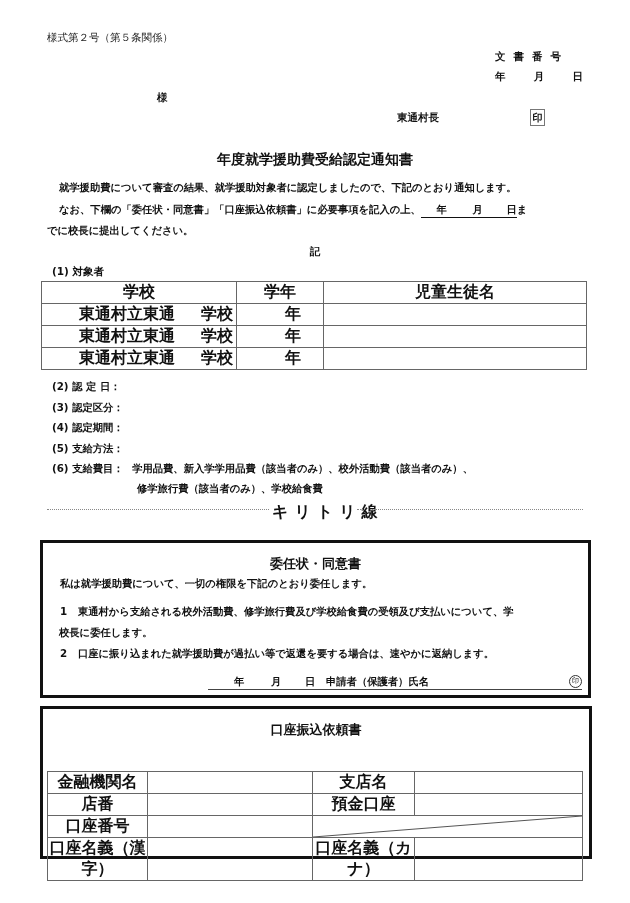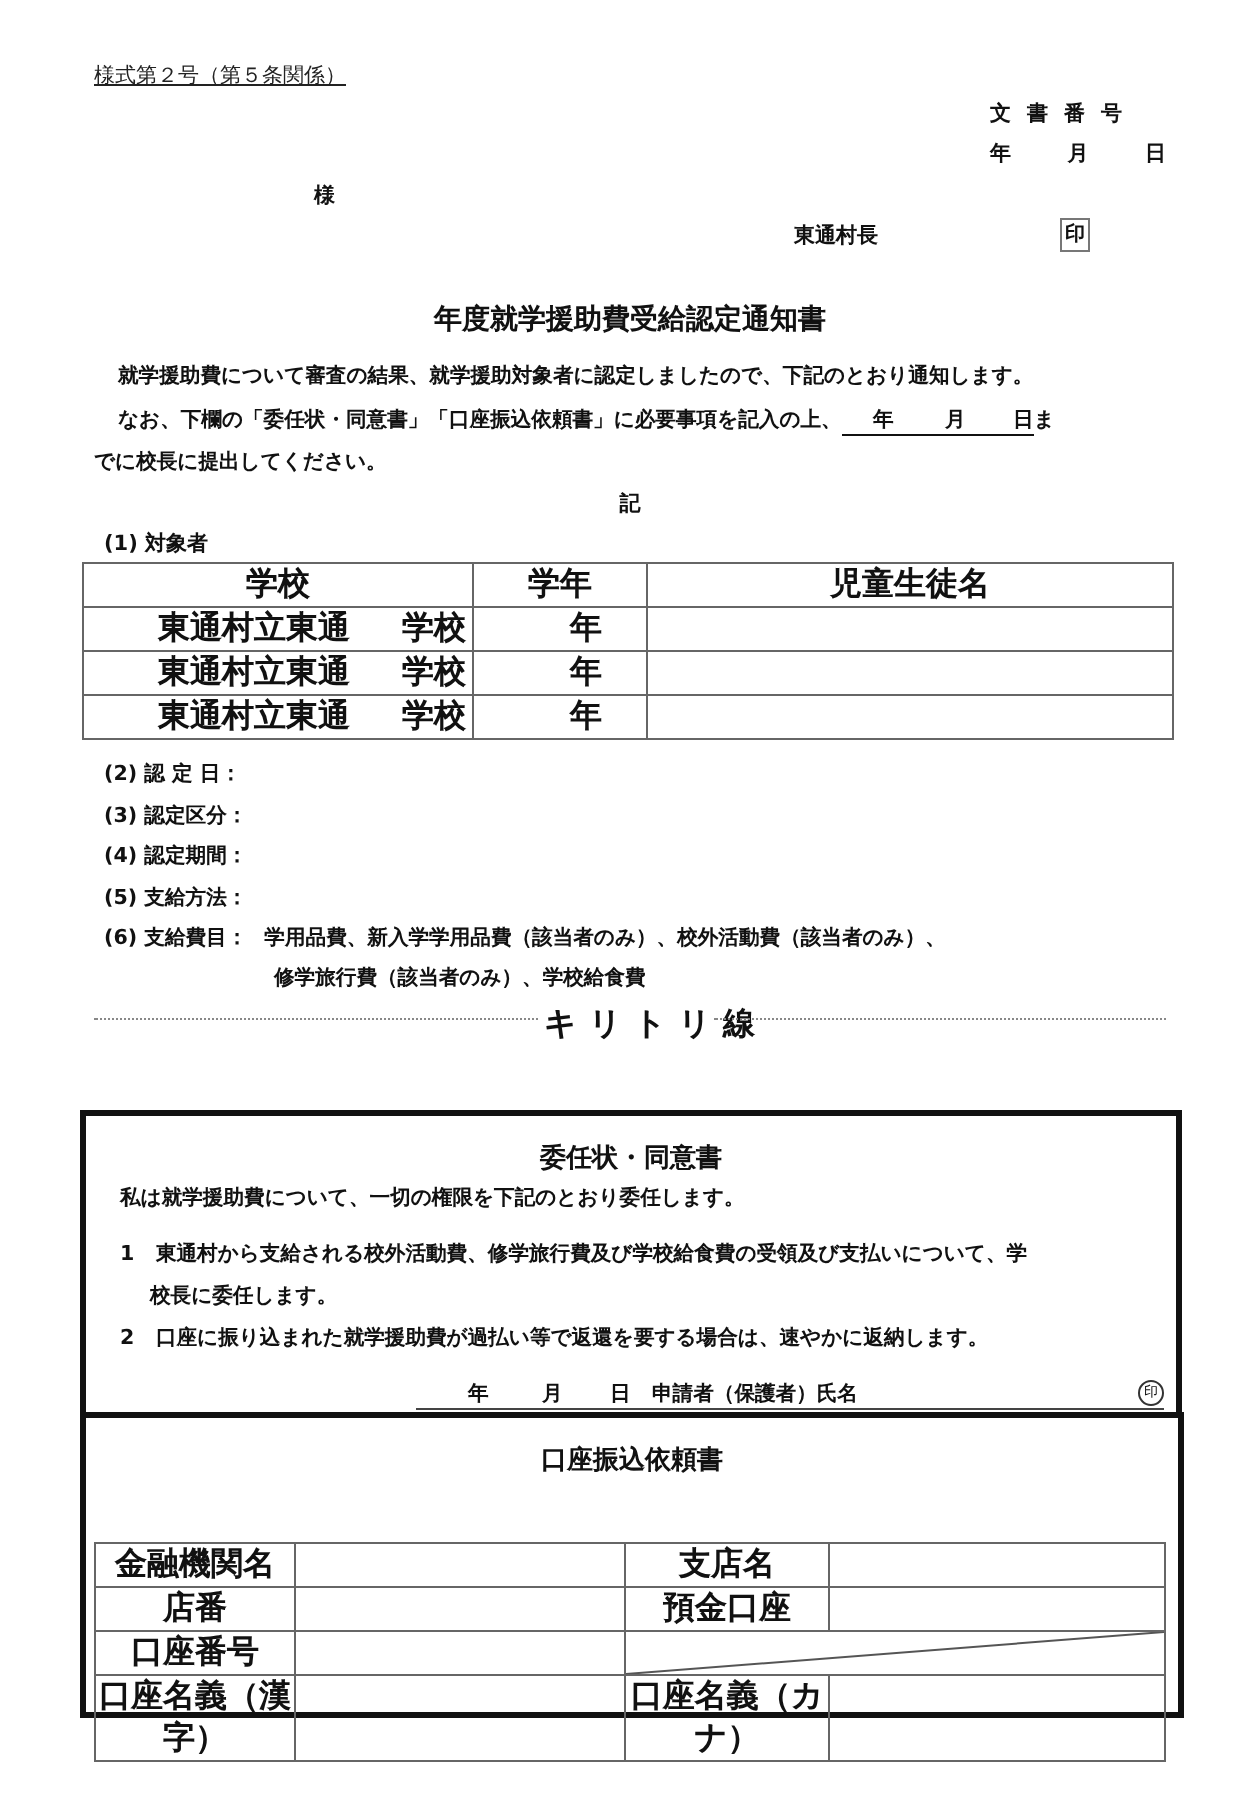--- a/index.html
+++ b/index.html
@@ -2,21 +2,21 @@
 <html><head>
 <meta charset="utf-8">
 <style>
   html, body { margin: 0; padding: 0; background: #ffffff; }
   body {
     width: 630px; height: 903px; position: relative; overflow: hidden;
     font-family: "DejaVu Sans", "Liberation Sans", sans-serif;
     color: #111; font-size: 10.5px;
   }
   .abs { position: absolute; white-space: nowrap; }
-  .serif { font-family: "DejaVu Serif", "Liberation Serif", serif; font-weight: normal; text-decoration: underline; }
+  .serif { font-family: "DejaVu Serif", "Liberation Serif", serif; font-weight: normal; }
   .form-code { left: 47px; top: 31px; font-size: 10.5px; color: #222; }
   .docnum { left: 495px; top: 50px; font-size: 10.5px; letter-spacing: 8px; font-weight: bold; }
   .date-row { left: 495px; top: 70px; font-size: 10.5px; font-weight: bold; width: 88px; display: flex; justify-content: space-between; }
   .sama { left: 157px; top: 91px; font-weight: bold; }
   .mayor { left: 397px; top: 111px; font-weight: bold; }
   .seal-box { left: 530px; top: 109px; width: 13px; height: 15px; border: 1px solid #777; font-size: 10px; line-height: 15px; text-align: center; font-weight: bold; }
   .title { left: 0; width: 630px; top: 151px; text-align: center; font-size: 14px; font-weight: bold; }
   .p1 { left: 59px; top: 181px; font-weight: bold; font-size: 10.3px; text-align: right; }
   .p2 { left: 59px; top: 203px; font-weight: bold; font-size: 10.3px; }
   .p2 .u { display: inline-block; border-bottom: 1px solid #111; width: 96px; }
@@ -33,21 +33,21 @@
   .t1 .c2 { width: 86px; }
   .center { text-align: center; }
 
   .items { left: 52px; font-weight: bold; font-size: 10.3px; }
   .items .lbl { display: inline-block; width: 84px; }
   .cut { left: 47px; top: 502px; width: 536px; height: 12px; }
   .cut .line { position: absolute; top: 7px; height: 0; border-top: 1px dotted #888; }
   .cut .txt { position: absolute; left: 225px; top: 0; font-weight: bold; letter-spacing: 6px; font-size: 16px; text-align: center; }
 
   .box { position: absolute; border: 3px solid #111; background: #fff; }
-  .box1 { left: 40px; top: 540px; width: 545px; height: 152px; margin-top: 15px; }
+  .box1 { left: 40px; top: 540px; width: 545px; height: 152px; }
   .box2 { left: 40px; top: 706px; width: 546px; height: 147px; }
   .boxtitle { left: 0; width: 100%; text-align: center; font-size: 13px; font-weight: bold; }
   .line-text { font-weight: bold; font-size: 10.3px; }
   .sign-line { left: 165px; top: 132px; width: 374px; border-bottom: 1px solid #444; height: 14px; }
   .sign-line .s { position: absolute; top: 0; font-weight: bold; font-size: 10.3px; }
   .seal-circle { position: absolute; right: 0; top: 0; width: 11px; height: 11px; border: 1px solid #333; border-radius: 50%; font-size: 7px; line-height: 11px; text-align: center; }
 
   .t2 { left: 4px; top: 62px; width: 536px; }
   .t2 td { height: 19px; }
   .t2 .a { width: 99px; }
@@ -114,21 +114,21 @@
 <div class="abs cut">
   <div class="line" style="left:0; width:222px"></div>
   <div class="txt">キリトリ線</div>
   <div class="line" style="left:310px; width:226px"></div>
 </div>
 
 <div class="box box1">
   <div class="abs boxtitle" style="top:12px">委任状・同意書</div>
   <div class="abs line-text" style="left:17px; top:34px">私は就学援助費について、一切の権限を下記のとおり委任します。</div>
   <div class="abs line-text" style="left:17px; top:62px"><span>1</span>&nbsp;&nbsp;&nbsp;<span>東通村から支給される校外活動費、修学旅行費及び学校給食費の受領及び支払いについて、学</span></div>
-  <div class="abs line-text" style="left:32px; top:83px">校長に委任します。</div>
+  <div class="abs line-text" style="left:16px; top:83px">校長に委任します。</div>
   <div class="abs line-text" style="left:17px; top:104px"><span>2</span>&nbsp;&nbsp;&nbsp;<span>口座に振り込まれた就学援助費が過払い等で返還を要する場合は、速やかに返納します。</span></div>
   <div class="abs sign-line">
     <span class="s" style="left:26px">年</span>
     <span class="s" style="left:63px">月</span>
     <span class="s" style="left:97px">日</span>
     <span class="s" style="left:118px">申請者（保護者）氏名</span>
     <span class="seal-circle">印</span>
   </div>
 </div>
 

